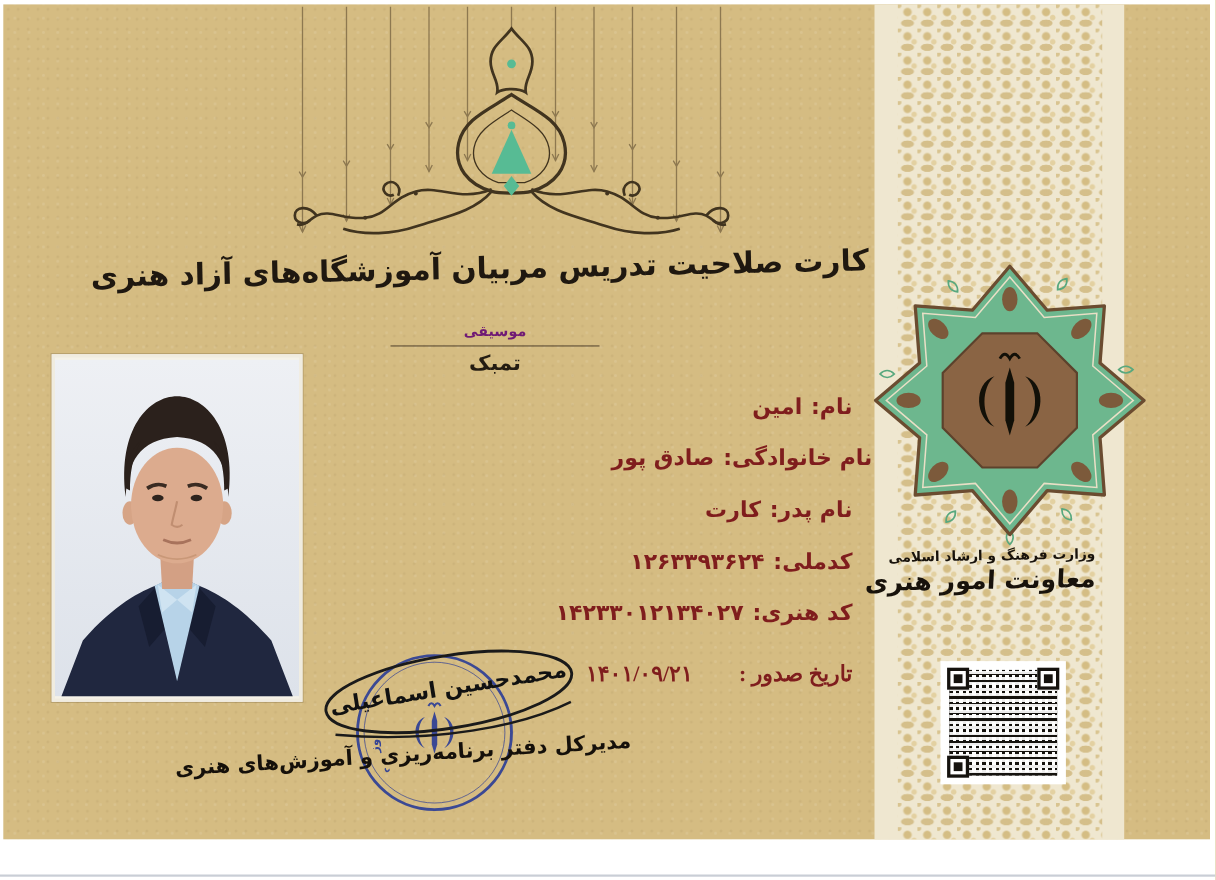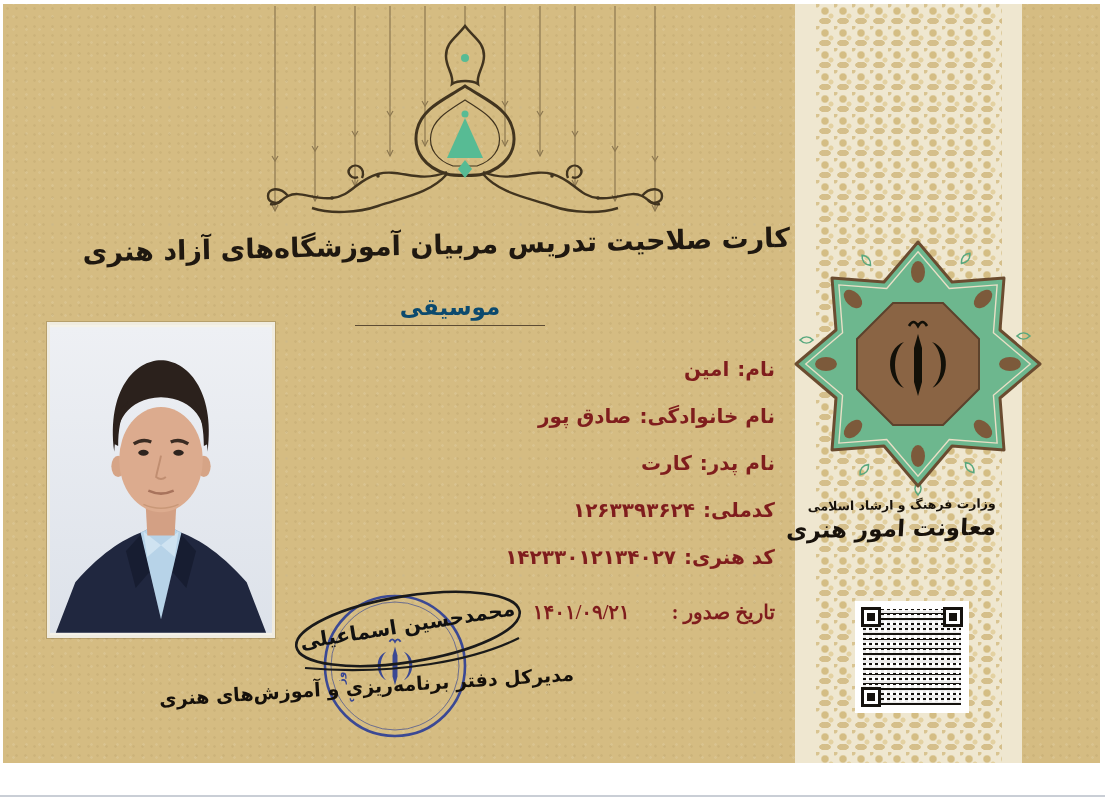--- a/index.html
+++ b/index.html
@@ -35,21 +35,21 @@
   }
   
   .title{
     left:200px;top:228px;width:590px;
     text-align:center;direction:rtl;white-space:nowrap;
     font-size:27px;font-weight:bold;color:#1f1810;
     transform:rotate(-1.2deg);letter-spacing:1px;
   }
   
   .category{left:355px;top:294px;width:190px;text-align:center;direction:rtl;}
-  .category .cat-top{font-size:23px;font-weight:bold;color:#0c4a6e;}
+  .category .cat-top{font-size:13px;font-weight:bold;color:#701a75;}
   .category .cat-divider{height:0;border:none;border-top:1.6px solid #5d4c34;margin:5px 0 4px 0;}
   .category .cat-bottom{font-size:19px;font-weight:bold;color:#241c12;}
   .row{position:absolute;right:0;white-space:nowrap;direction:rtl;
        font-size:20px;font-weight:bold;color:#7f1d1d;}
   .row .val{margin-right:8px;}
   .row.date-row .val{margin-right:42px;}
   
   .photo-frame{
     left:47px;top:322px;width:228px;height:316px;
     background:#f5f2e8;border:3px solid #f0ece0;box-sizing:border-box;
@@ -130,26 +130,27 @@
   <circle cx="302" cy="170" r="1.8" fill="#41341f"></circle>
   <circle cx="82" cy="192" r="1.8" fill="#41341f"></circle>
   <circle cx="348" cy="192" r="1.8" fill="#41341f"></circle>
 </svg>
 
 <div class="abs title">کارت صلاحیت تدریس مربیان آموزشگاه‌های آزاد هنری</div>
 
 <div class="abs category">
   <div class="cat-top">موسیقی</div>
   <hr class="cat-divider">
+  <div class="cat-bottom">تمبک</div>
 </div>
 
 <div class="abs row" style="right:330px;top:357px;">
   <span class="lbl">نام:</span><span class="val">امین</span>
 </div>
-<div class="abs row" style="right:330px;top:404px;">
+<div class="abs row" style="right:312px;top:404px;">
   <span class="lbl">نام خانوادگی:</span><span class="val">صادق پور</span>
 </div>
 <div class="abs row" style="right:330px;top:451px;">
   <span class="lbl">نام پدر:</span><span class="val">کارت</span>
 </div>
 <div class="abs row" style="right:330px;top:498px;text-align:center;">
   <span class="lbl">کدملی:</span><span class="val">۱۲۶۳۳۹۳۶۲۴</span>
 </div>
 <div class="abs row" style="right:330px;top:545px;">
   <span class="lbl">کد هنری:</span><span class="val">۱۴۲۳۳۰۱۲۱۳۴۰۲۷</span>

